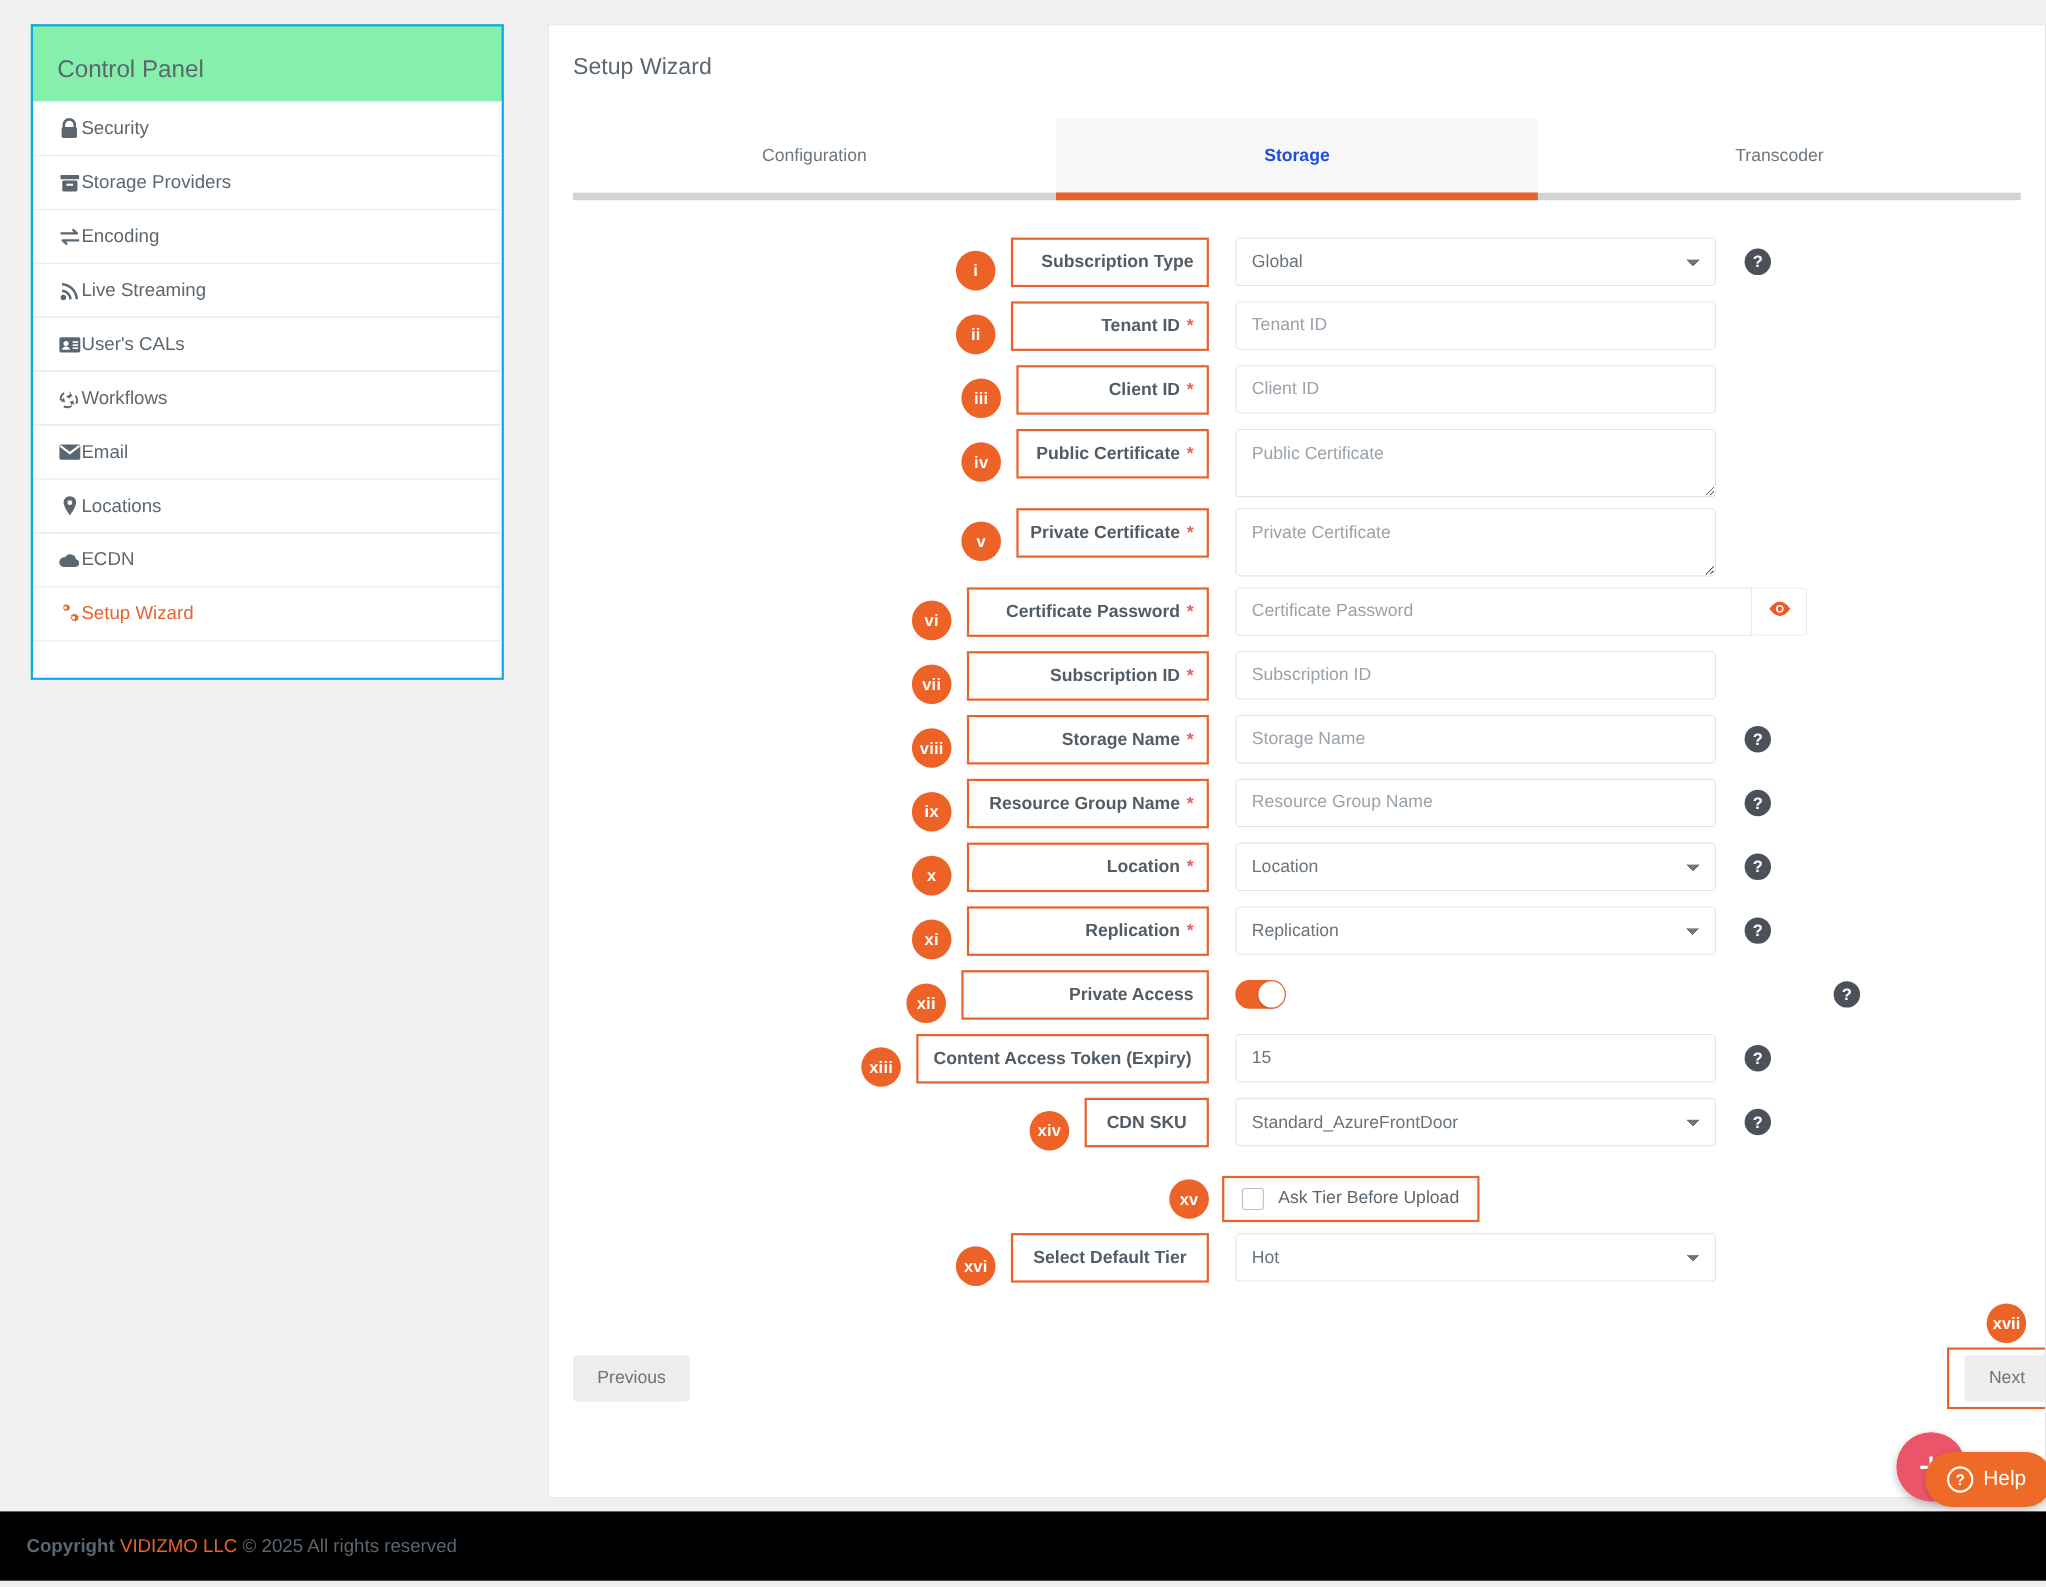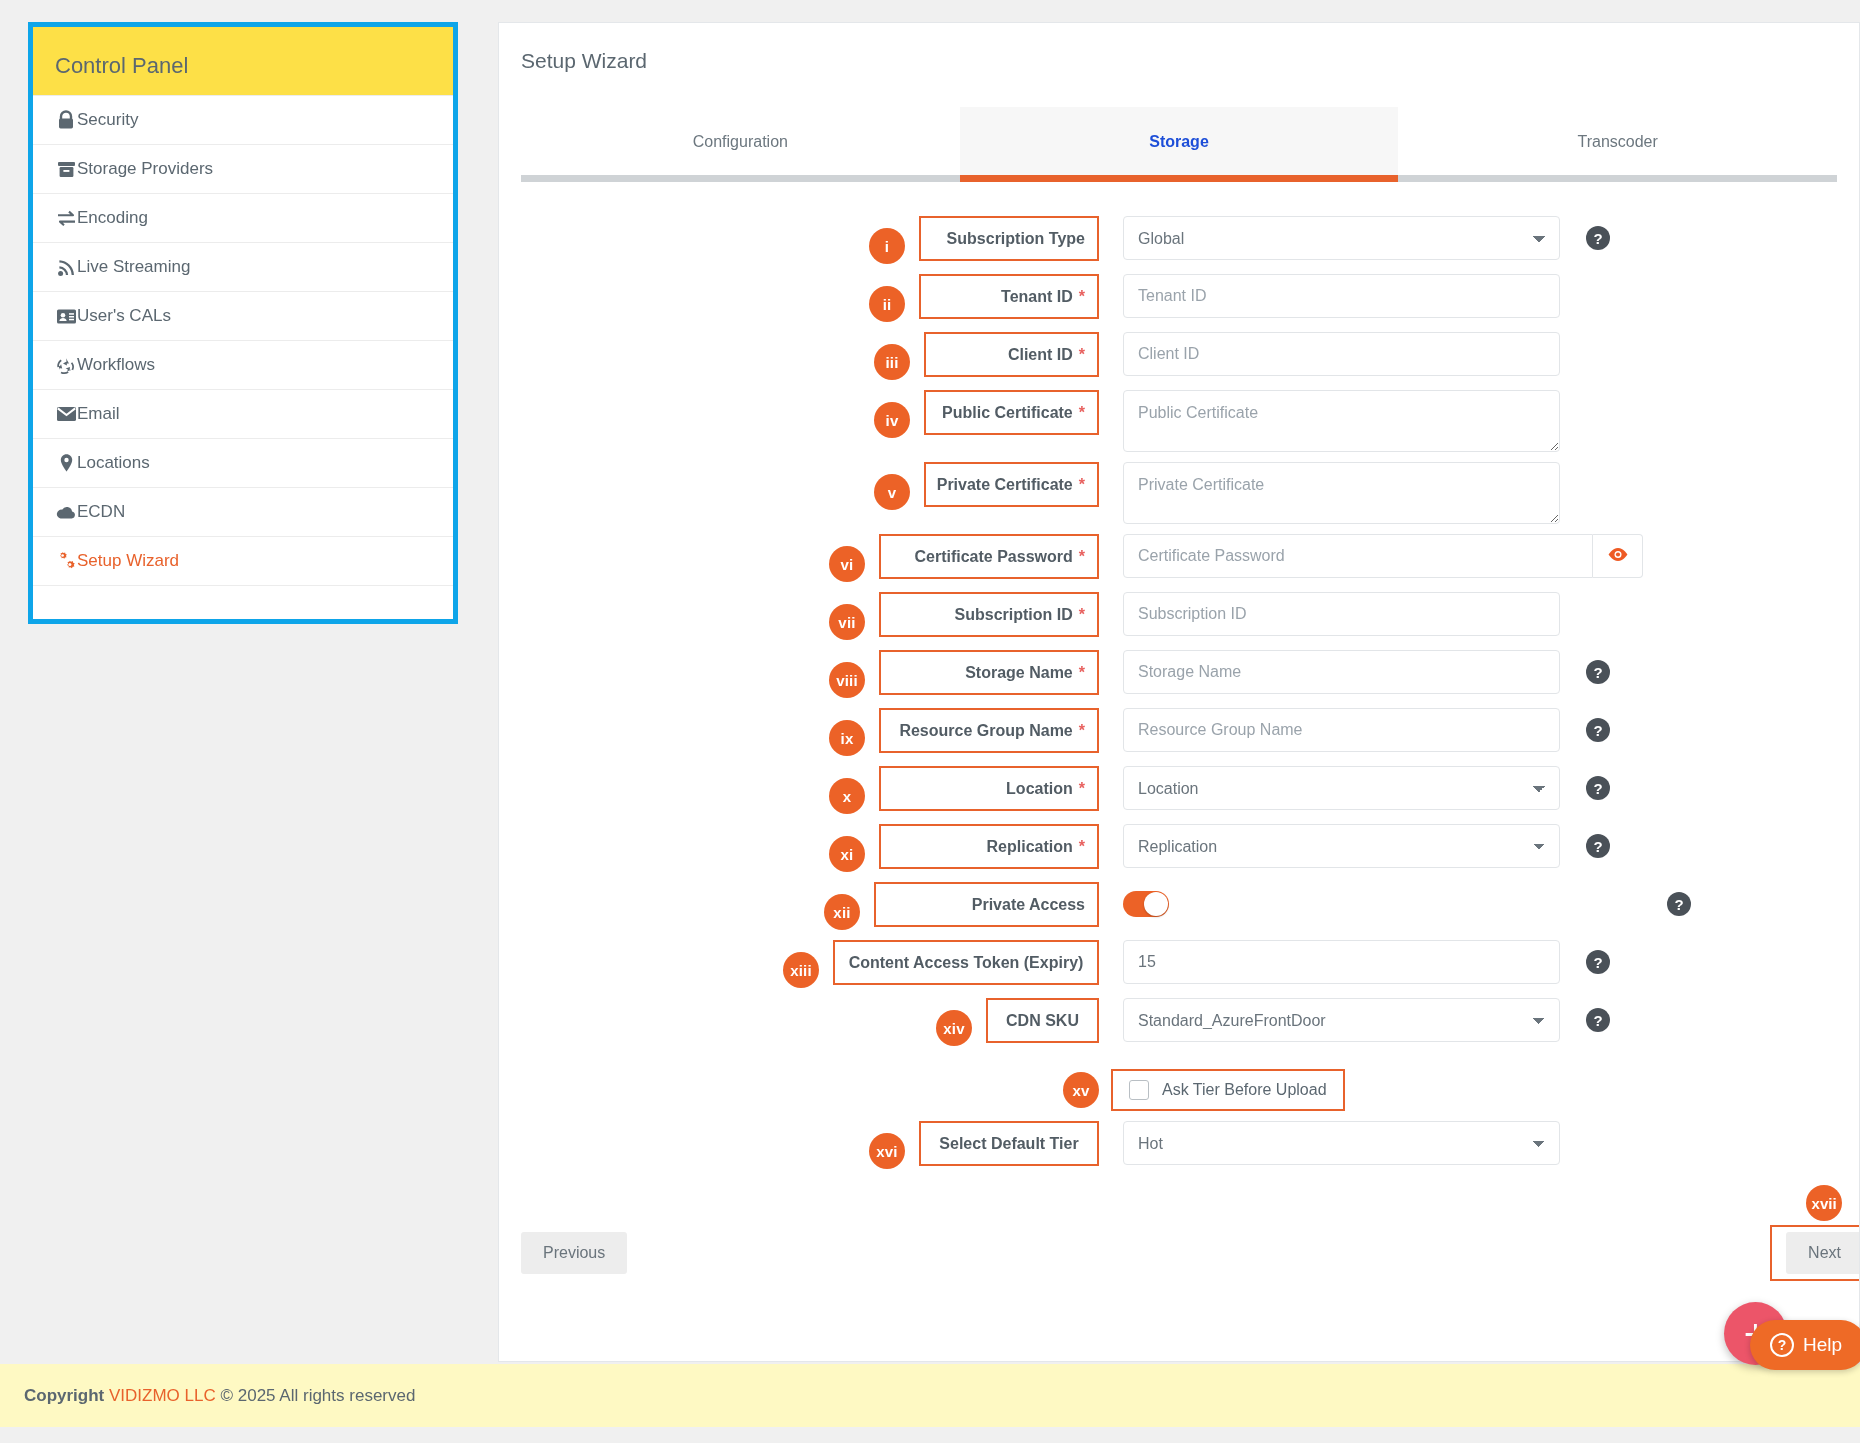--- a/index.html
+++ b/index.html
@@ -12,22 +12,22 @@
     color:#57626c;
     overflow:hidden;
     position:relative;
   }
 
   
   #layout { display:flex; align-items:flex-start; padding:22px 0 0 28px; gap:40px; height:1380px; }
 
   
   .sidebar {
-    width:430px; background:#fde047;
-    border:5px solid #0ea5e9;
+    width:430px; background:#86efac;
+    border:2px solid #0ea5e9;
     flex:0 0 430px;
   }
   .sidebar-title { font-size:22px; color:#5b6770; padding:26px 22px 16px 22px; }
   .search-wrap { padding:0 22px 22px 22px; display:flex; }
   .search-input {
     flex:1; height:42px; border:1px solid #dfe3e6; border-right:none;
     border-radius:4px 0 0 4px; padding:0 14px; font-size:16px;
     color:#57626c; font-family:"Liberation Sans", sans-serif; outline:none; background:#fff;
   }
   .search-input::placeholder { color:#9aa3ab; }
@@ -153,22 +153,22 @@
   .next-wrap { position:relative; }
   .next-hl { border:2px solid #e8622c; padding:5px 8px 5px 14px; }
   .badge-xvii {
     position:absolute; top:-40px; left:36px;
     width:36px; height:36px; border-radius:50%; background:#ec6227; color:#fff;
     font-size:15px; font-weight:bold; display:flex; align-items:center; justify-content:center;
   }
 
   
   .page-footer {
-    position:absolute; left:0; bottom:16px; width:1860px; height:63px;
-    background:#fef9c3; display:flex; align-items:center; padding-left:24px;
+    position:absolute; left:0; bottom:6px; width:1860px; height:63px;
+    background:#000000; display:flex; align-items:center; padding-left:24px;
     font-size:17px; color:#5b6770;
   }
   .page-footer b { color:#5b6770; }
   .brand { color:#e8622c; }
 
   
   .fab {
     position:absolute; right:73px; bottom:78px; width:63px; height:63px;
     border-radius:50%; background:#ec5569; color:#fff;
     display:flex; align-items:center; justify-content:center;

